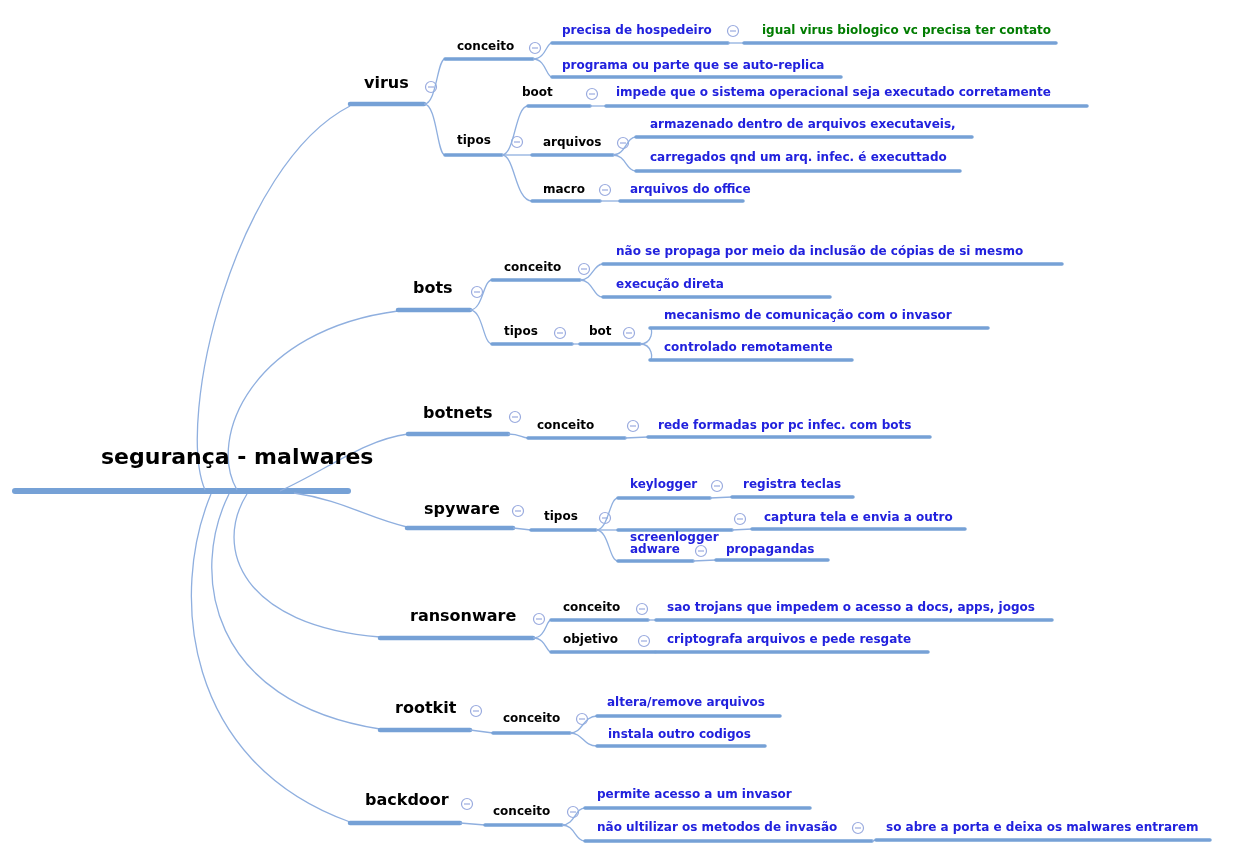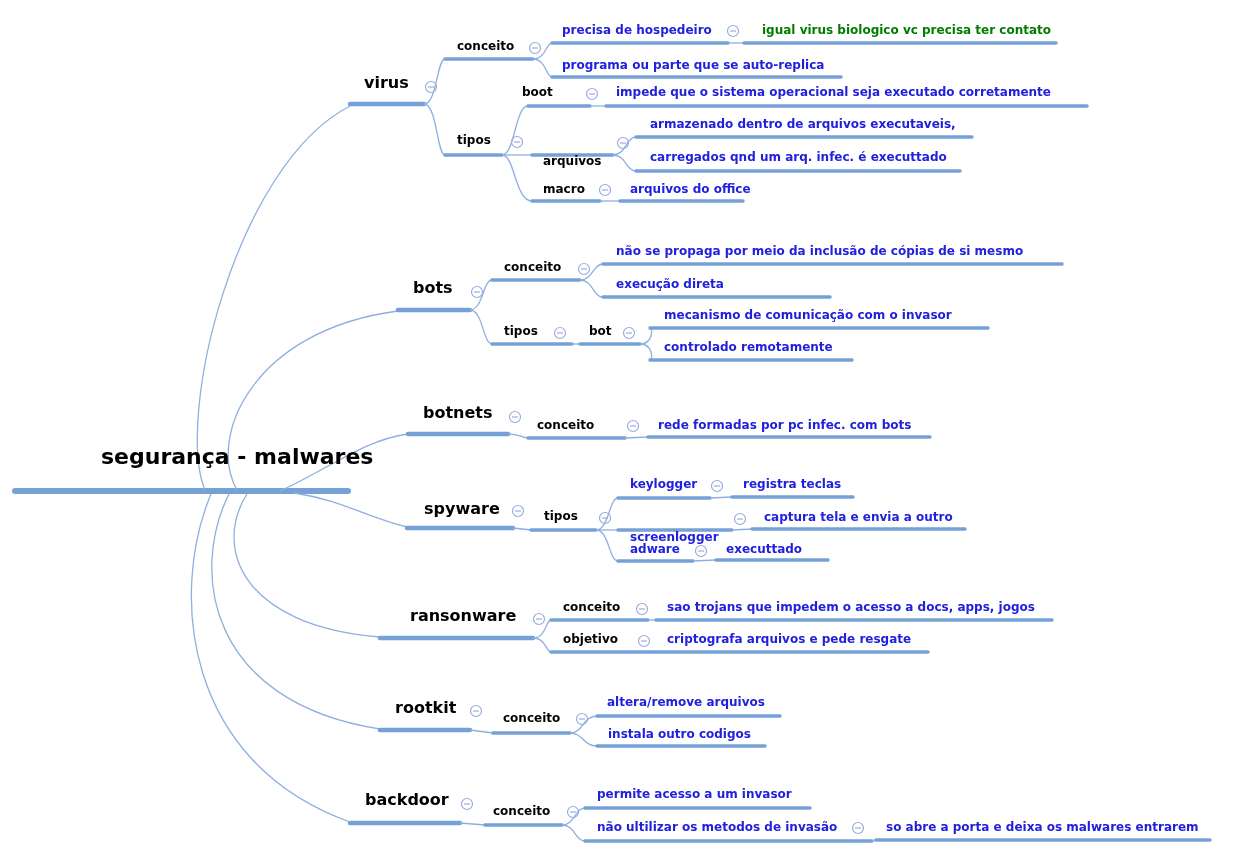--- a/index.html
+++ b/index.html
@@ -229,21 +229,21 @@
   <div id="node-layer">
       <div class="node kind-root" style="left: 55px; top: 445px;">segurança - malwares</div>
       <div class="node kind-branch" style="left: 364px; top: 74px;">virus</div>
       <div class="node kind-keyword" style="left: 457px; top: 40px;">conceito</div>
       <div class="node kind-detail" style="left: 562px; top: 24px;">precisa de hospedeiro</div>
       <div class="node kind-note" style="left: 762px; top: 24px;">igual virus biologico vc precisa ter contato</div>
       <div class="node kind-detail" style="left: 562px; top: 59px;">programa ou parte que se auto-replica</div>
       <div class="node kind-keyword" style="left: 457px; top: 134px;">tipos</div>
       <div class="node kind-keyword" style="left: 522px; top: 86px;">boot</div>
       <div class="node kind-detail" style="left: 616px; top: 86px;">impede que o sistema operacional seja executado corretamente</div>
-      <div class="node kind-keyword" style="left: 543px; top: 136px; margin-top: 19px;">arquivos</div>
+      <div class="node kind-keyword" style="left: 543px; top: 136px;">arquivos</div>
       <div class="node kind-detail" style="left: 650px; top: 118px;">armazenado dentro de arquivos executaveis,</div>
       <div class="node kind-detail" style="left: 650px; top: 151px;">carregados qnd um arq. infec. é executtado</div>
       <div class="node kind-keyword" style="left: 543px; top: 183px; text-align: right;">macro</div>
       <div class="node kind-detail" style="left: 630px; top: 183px;">arquivos do office</div>
       <div class="node kind-branch" style="left: 413px; top: 279px;">bots</div>
       <div class="node kind-keyword" style="left: 504px; top: 261px;">conceito</div>
       <div class="node kind-detail" style="left: 616px; top: 245px;">não se propaga por meio da inclusão de cópias de si mesmo</div>
       <div class="node kind-detail" style="left: 616px; top: 278px;">execução direta</div>
       <div class="node kind-keyword" style="left: 504px; top: 325px;">tipos</div>
       <div class="node kind-keyword" style="left: 589px; top: 325px;">bot</div>
@@ -252,21 +252,21 @@
       <div class="node kind-branch" style="left: 423px; top: 404px;">botnets</div>
       <div class="node kind-keyword" style="left: 537px; top: 419px;">conceito</div>
       <div class="node kind-detail" style="left: 658px; top: 419px;">rede formadas por pc infec. com bots</div>
       <div class="node kind-branch" style="left: 424px; top: 500px;">spyware</div>
       <div class="node kind-keyword" style="left: 544px; top: 510px;">tipos</div>
       <div class="node kind-detail" style="left: 630px; top: 478px;">keylogger</div>
       <div class="node kind-detail" style="left: 743px; top: 478px;">registra teclas</div>
       <div class="node kind-detail" style="left: 630px; top: 511px; margin-top: 20px;">screenlogger</div>
       <div class="node kind-detail" style="left: 764px; top: 511px;">captura tela e envia a outro</div>
       <div class="node kind-detail" style="left: 630px; top: 543px;">adware</div>
-      <div class="node kind-detail" style="left: 726px; top: 543px;">executtado</div>
+      <div class="node kind-detail" style="left: 726px; top: 543px;">propagandas</div>
       <div class="node kind-branch" style="left: 410px; top: 607px;">ransonware</div>
       <div class="node kind-keyword" style="left: 563px; top: 601px;">conceito</div>
       <div class="node kind-detail" style="left: 667px; top: 601px;">sao trojans que impedem o acesso a docs, apps, jogos</div>
       <div class="node kind-keyword" style="left: 563px; top: 633px;">objetivo</div>
       <div class="node kind-detail" style="left: 667px; top: 633px;">criptografa arquivos e pede resgate</div>
       <div class="node kind-branch" style="left: 395px; top: 699px;">rootkit</div>
       <div class="node kind-keyword" style="left: 503px; top: 712px;">conceito</div>
       <div class="node kind-detail" style="left: 607px; top: 696px;">altera/remove arquivos</div>
       <div class="node kind-detail" style="left: 608px; top: 728px;">instala outro codigos</div>
       <div class="node kind-branch" style="left: 365px; top: 791px;">backdoor</div>

